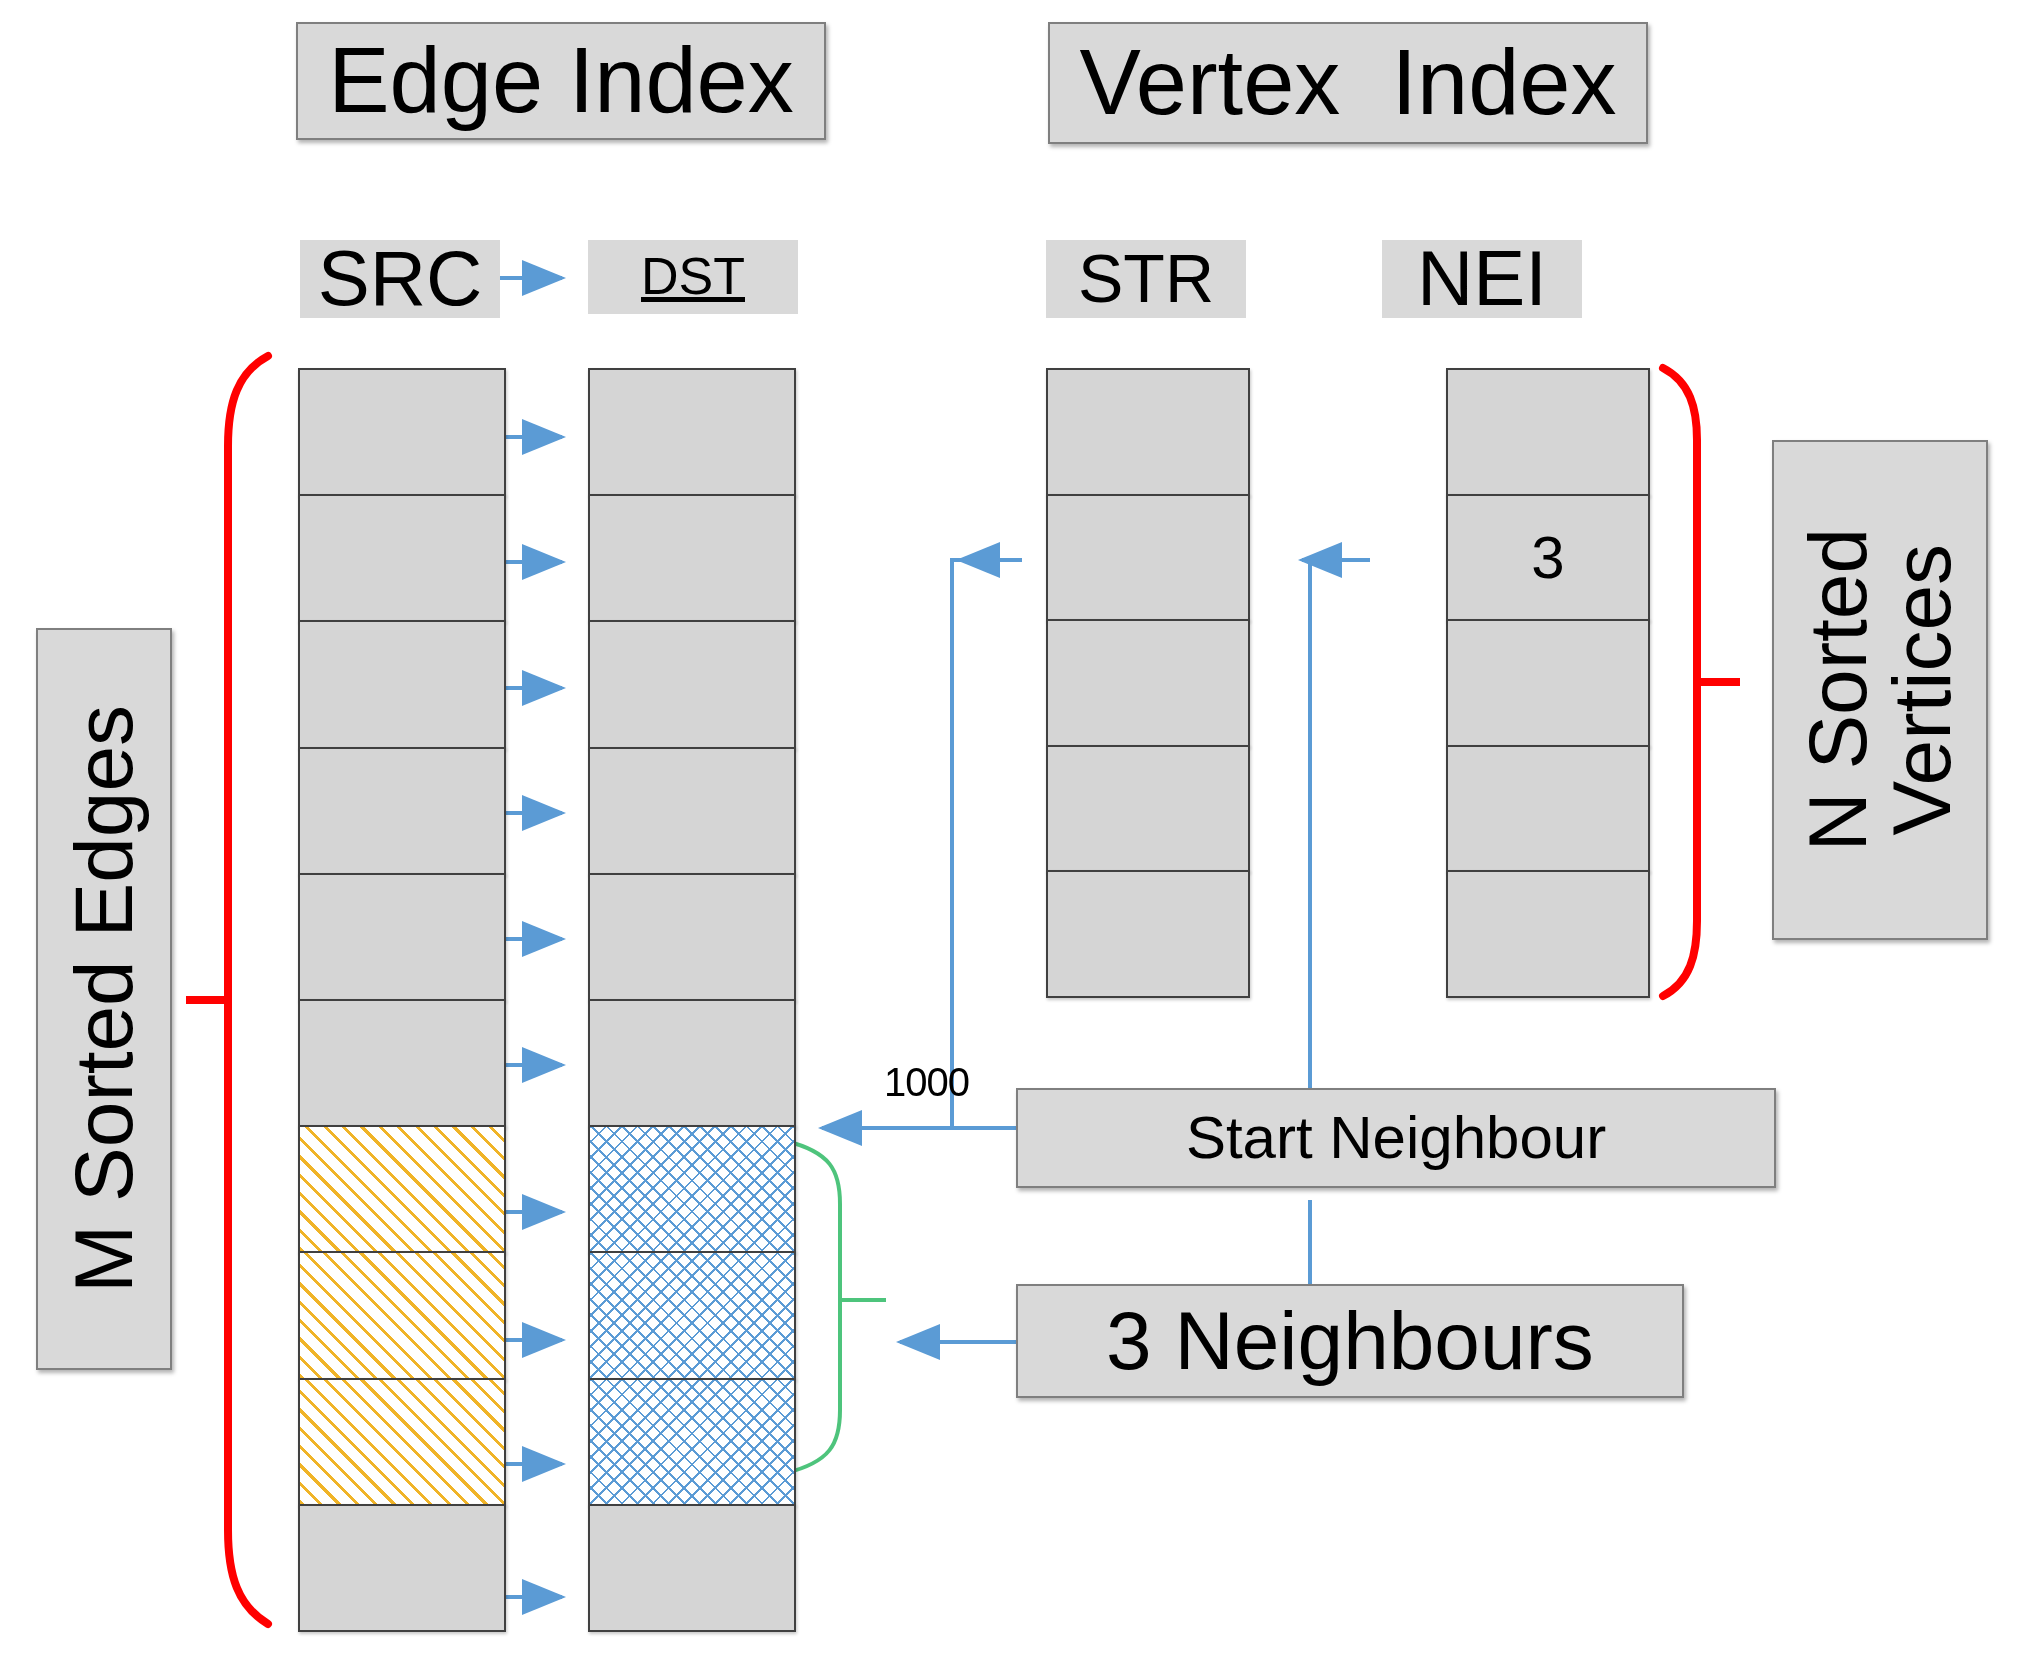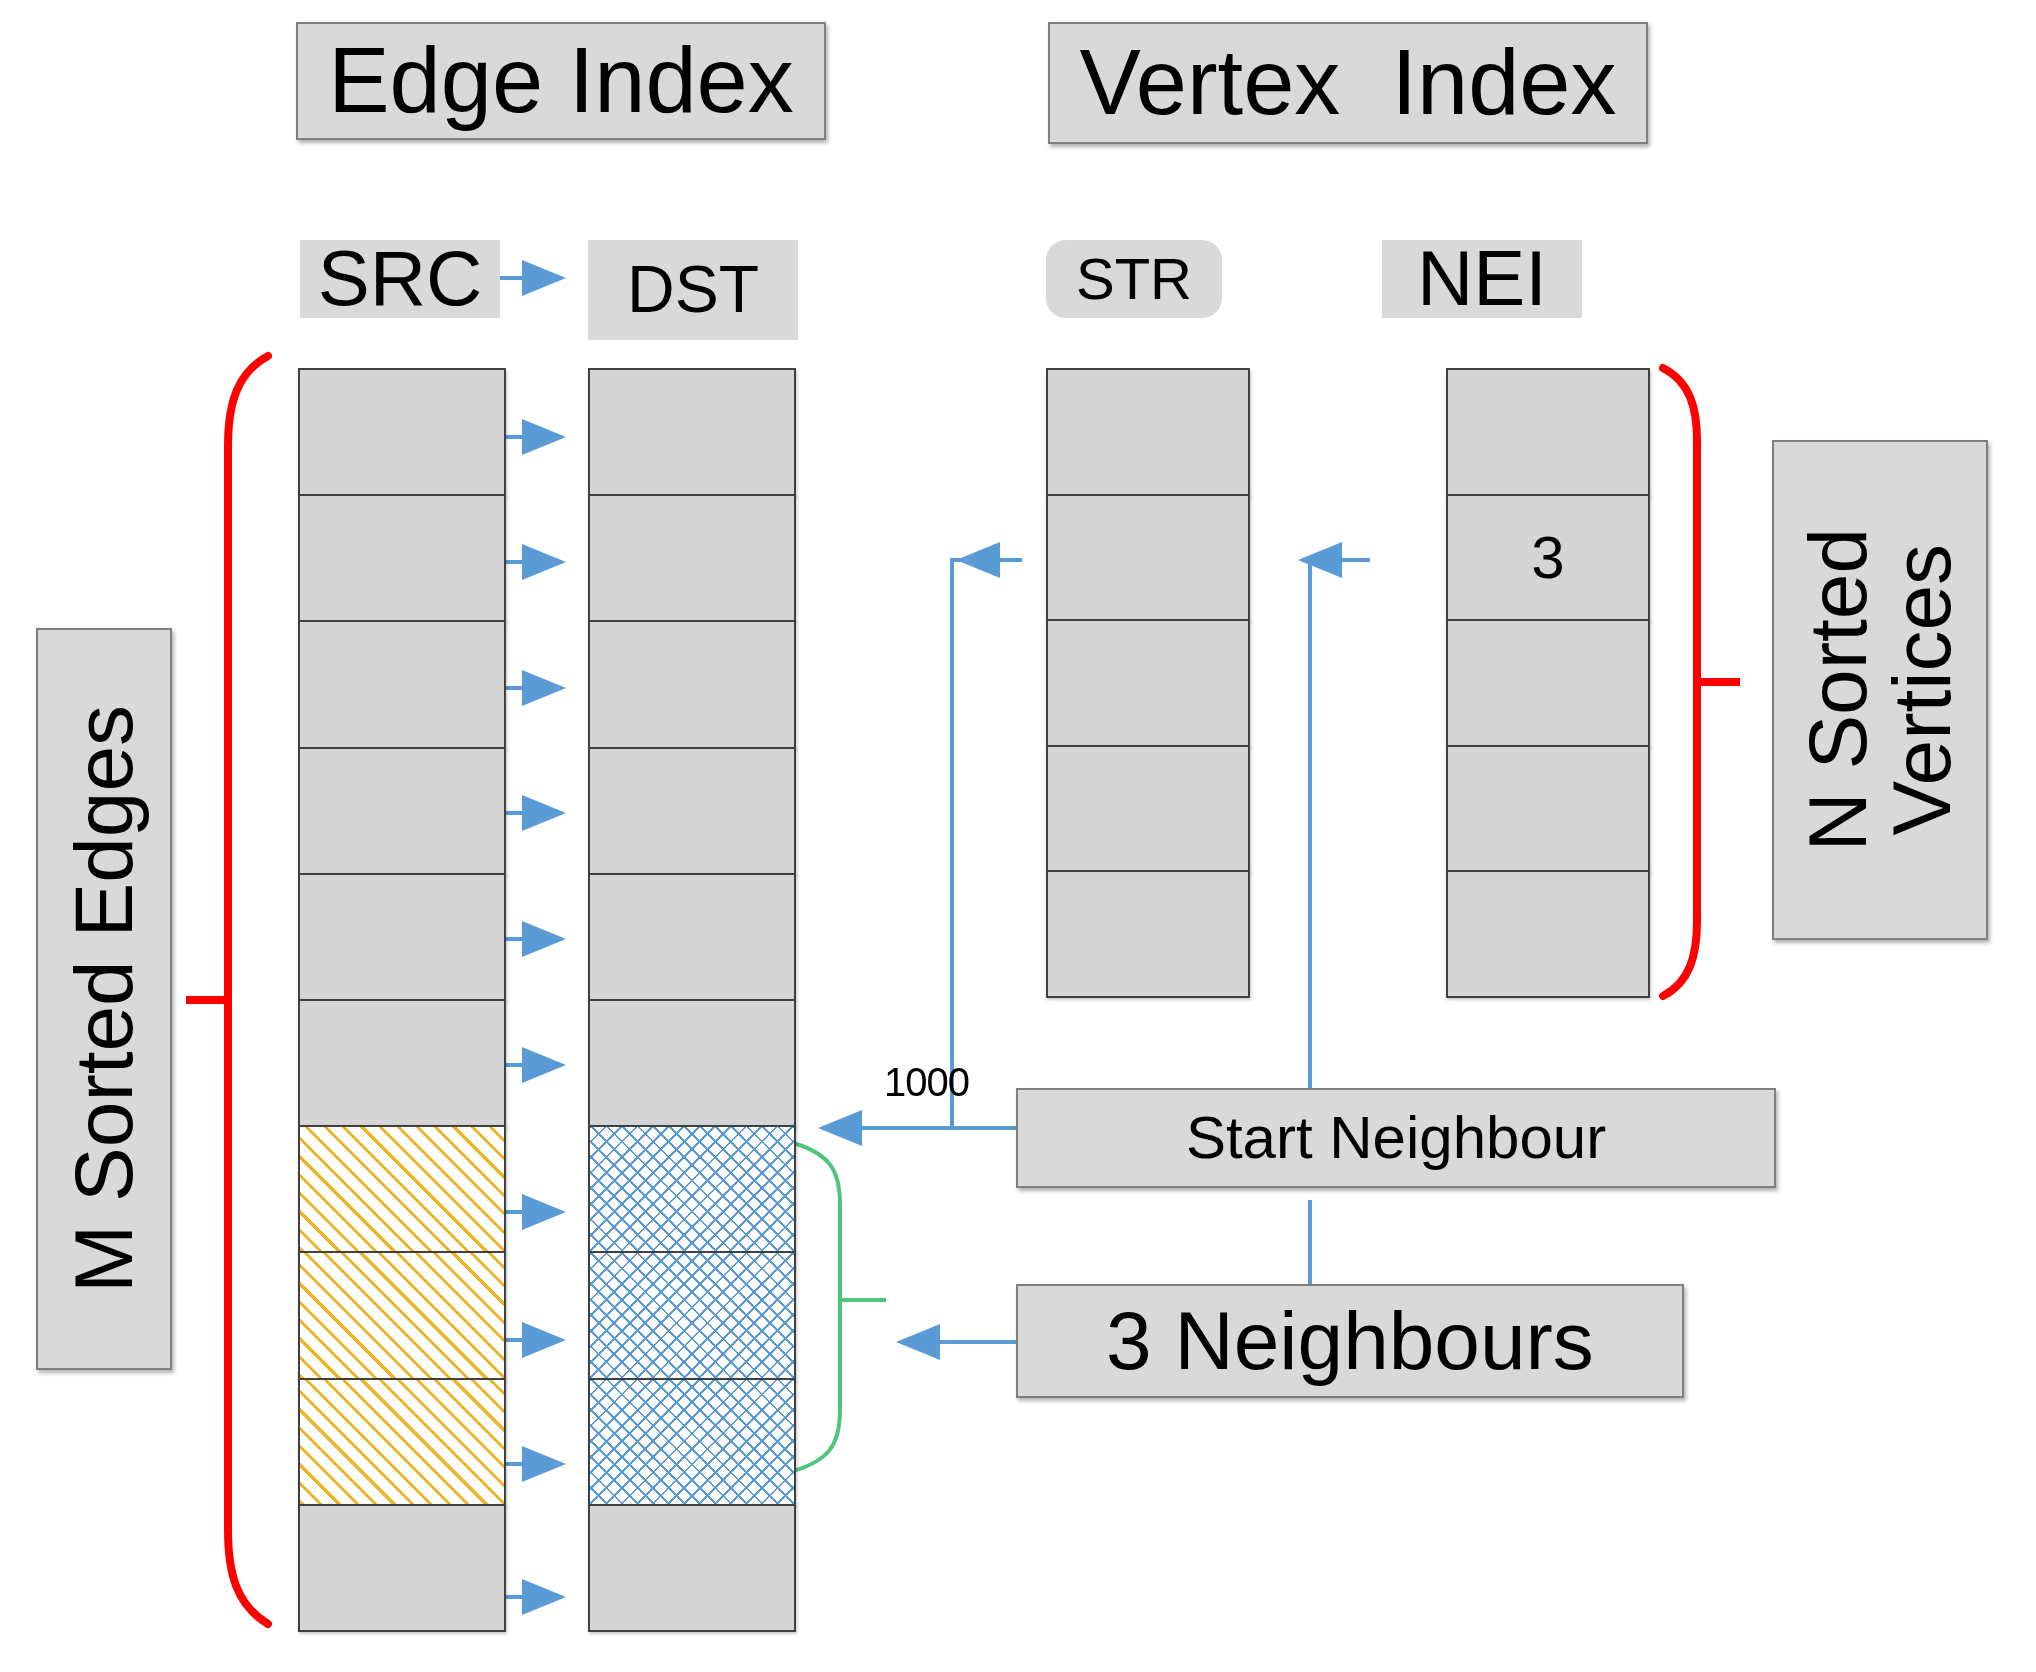--- a/index.html
+++ b/index.html
@@ -131,24 +131,24 @@
     <span>Edge Index</span>
   </div>
 
   <div class="box" style="left:1048px;top:22px;width:600px;height:122px;font-size:92px;">
     <span>Vertex  Index</span>
   </div>
 
   <div class="box plain" style="left:300px;top:240px;width:200px;height:78px;font-size:78px;">
     <span>SRC</span>
   </div>
-  <div class="box plain" style="left:588px;top:240px;width:210px;height:100px;font-size:66px;">
+  <div class="box plain" style="left:588px;top:240px;width:210px;height:74px;font-size:52px;text-decoration:underline;">
     <span>DST</span>
   </div>
-  <div class="box plain" style="left:1046px;top:240px;width:176px;height:78px;font-size:58px;border-radius:20px;">
+  <div class="box plain" style="left:1046px;top:240px;width:200px;height:78px;font-size:68px;">
     <span>STR</span>
   </div>
   <div class="box plain" style="left:1382px;top:240px;width:200px;height:78px;font-size:78px;">
     <span>NEI</span>
   </div>
 
   <div class="col" id="col-src" style="left:298px;top:368px;width:208px;height:1262px;">
       <div class="cell " style="top: 0px; height: 128.2px;"></div>
       <div class="cell " style="top: 126.2px; height: 128.2px;"></div>
       <div class="cell " style="top: 252.4px; height: 128.2px;"></div>

